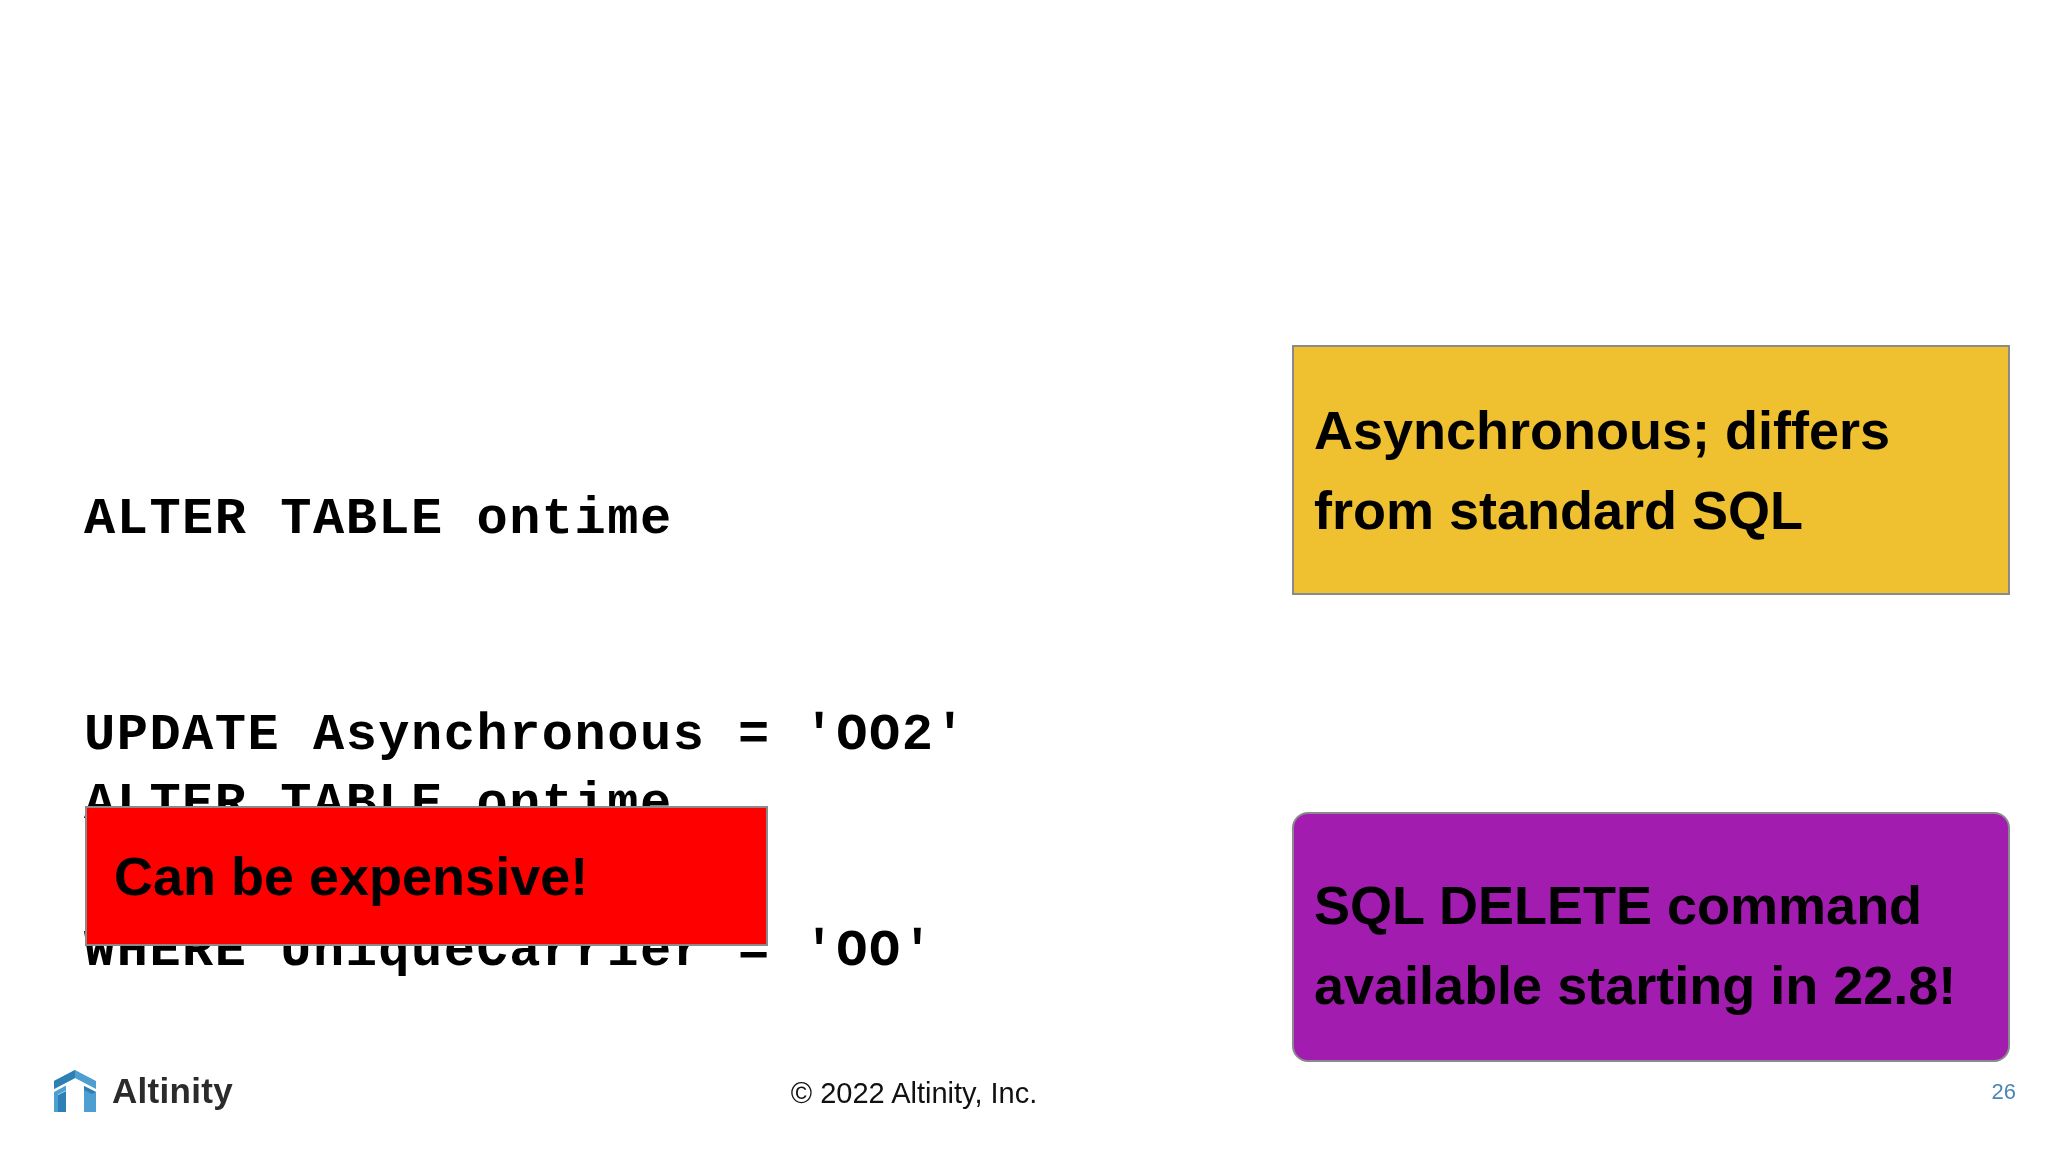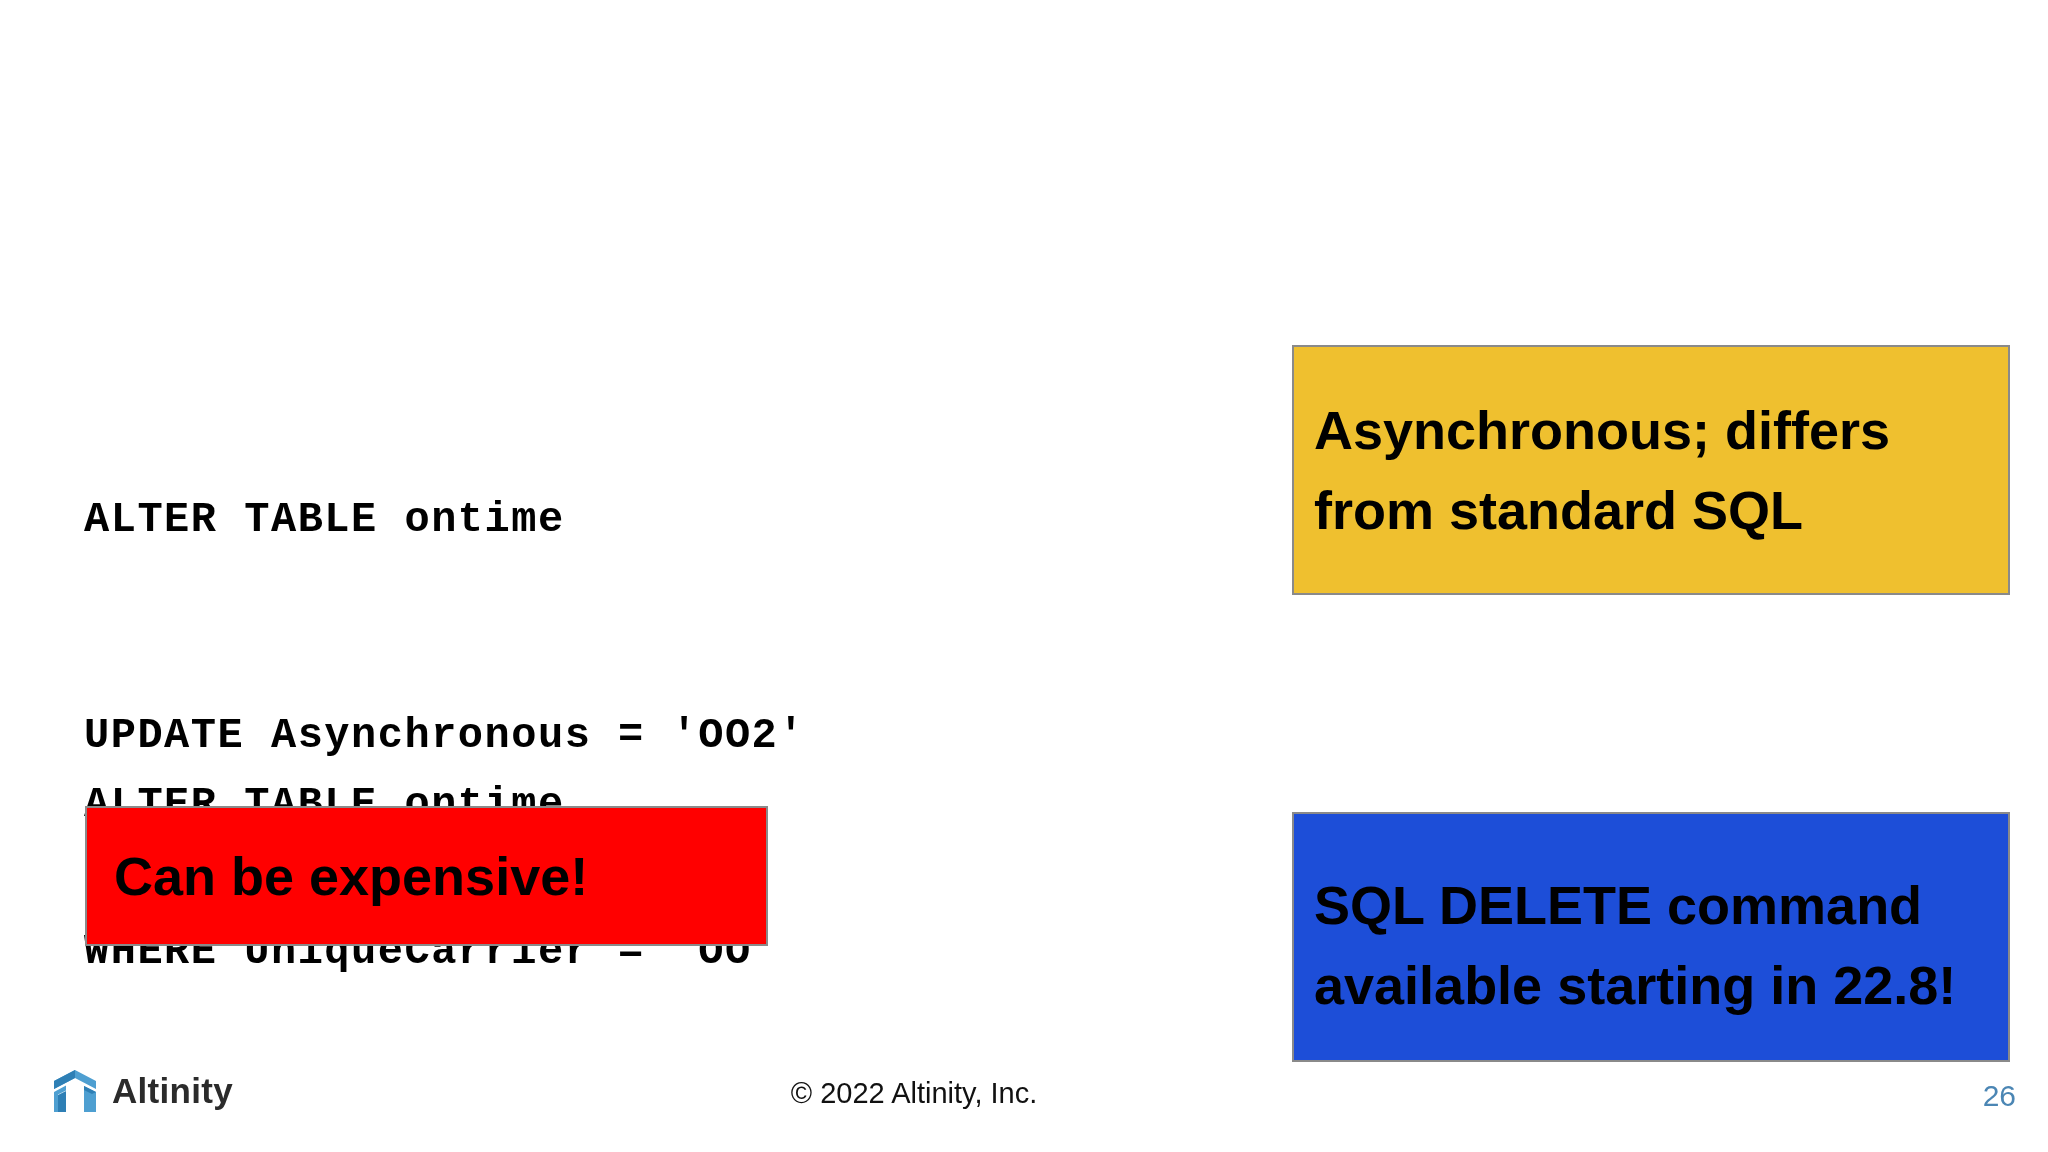--- a/index.html
+++ b/index.html
@@ -29,21 +29,21 @@
     color: #2E6DB4;
     letter-spacing: 0.2px;
     white-space: nowrap;
   }
 
   
   .code-block {
     position: absolute;
     left: 84px;
     font-family: "Liberation Mono", "DejaVu Sans Mono", monospace;
-    font-size: 42px;
+    font-size: 52px;
     font-weight: 700;
     color: #000000;
     line-height: 72px;
     white-space: pre;
     letter-spacing: 1.5px;
   }
   #code-block-update { top: 340px; }
   #code-block-delete { top: 625px; }
   .code-line { white-space: pre; }
 
@@ -83,24 +83,25 @@
     font-size: 54px;
     line-height: 62px;
     padding: 0 0 0 27px;
   }
 
   #callout-sql-delete {
     left: 1292px;
     top: 812px;
     width: 718px;
     height: 250px;
-    background: #1d4ed8;
+    background: #a21caf;
     font-size: 54px;
     line-height: 80px;
     padding: 24px 0 8px 20px;
+    border-radius: 16px;
   }
 
   
   .footer-logo {
     position: absolute;
     left: 52px;
     top: 1068px;
     display: flex;
     align-items: center;
     gap: 14px;
@@ -128,21 +129,21 @@
     font-size: 29px;
     font-weight: 400;
     color: #111111;
     margin-left: -110px;
   }
   .footer-pagenum {
     position: absolute;
     right: 32px;
     top: 1079px;
     font-family: "Liberation Sans", sans-serif;
-    font-size: 30px;
+    font-size: 22px;
     font-weight: 400;
     color: #4B86B4;
     margin-left: 46px;
   }
 </style>
 </head>
 <body>
 
 <div class="slide">
 

